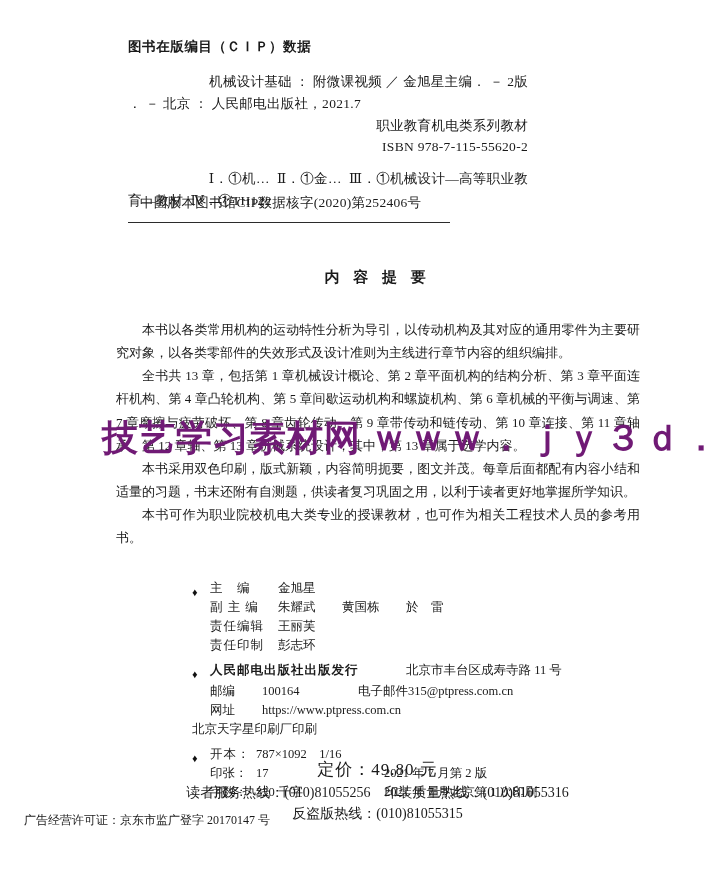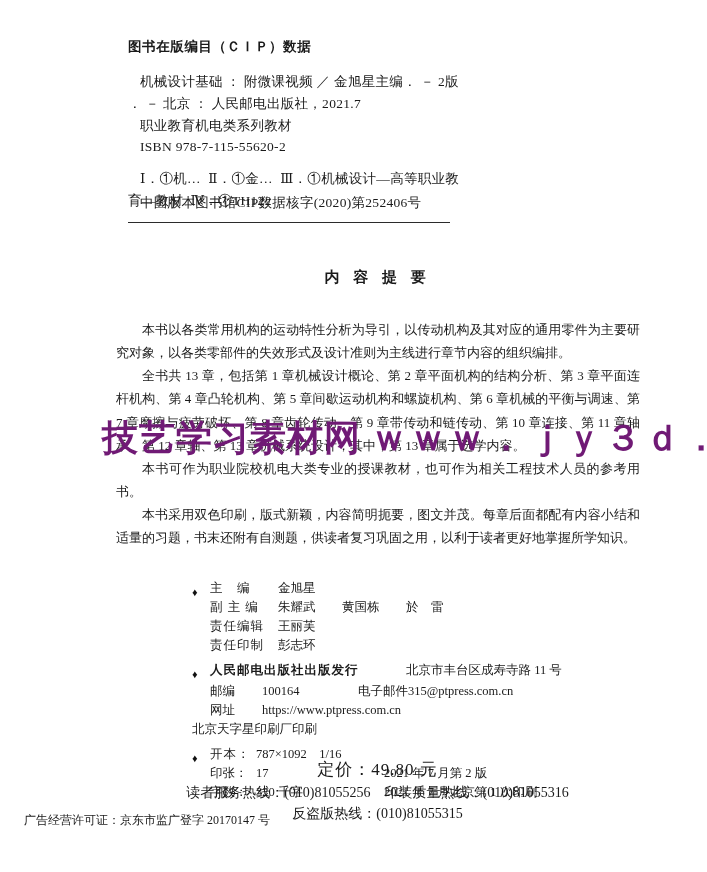--- a/index.html
+++ b/index.html
@@ -39,20 +39,21 @@
     margin-bottom: 13px;
     letter-spacing: 0.6px;
   }
   .cip p {
     margin: 0;
     white-space: pre-wrap;
   }
   .cip .indent {
     text-indent: 0;
     padding-left: 12px;
+    text-align: right;
   }
   .cip .para-gap { height: 10px; }
   .cip-rule {
     position: absolute;
     left: 104px;
     top: 222px;
     width: 322px;
     border-bottom: 1px solid #2b2b2b;
   }
   .cip-last {
@@ -203,22 +204,22 @@
     <p class="indent">Ⅰ．①机…  Ⅱ．①金…  Ⅲ．①机械设计—高等职业教</p>
     <p>育—教材  Ⅳ．①TH122</p>
   </div>
   <div class="cip-last">中国版本图书馆CIP数据核字(2020)第252406号</div>
   <div class="cip-rule"></div>
 
   <div class="summary-heading">内 容 提 要</div>
   <div class="summary-body">
     <p>本书以各类常用机构的运动特性分析为导引，以传动机构及其对应的通用零件为主要研究对象，以各类零部件的失效形式及设计准则为主线进行章节内容的组织编排。</p>
     <p>全书共 13 章，包括第 1 章机械设计概论、第 2 章平面机构的结构分析、第 3 章平面连杆机构、第 4 章凸轮机构、第 5 章间歇运动机构和螺旋机构、第 6 章机械的平衡与调速、第 7 章摩擦与疲劳破坏、第 8 章齿轮传动、第 9 章带传动和链传动、第 10 章连接、第 11 章轴承、第 12 章轴、第 13 章机械系统设计，其中，第 13 章属于选学内容。</p>
+    <p>本书采用双色印刷，版式新颖，内容简明扼要，图文并茂。每章后面都配有内容小结和适量的习题，书末还附有自测题，供读者复习巩固之用，以利于读者更好地掌握所学知识。</p>
     <p>本书可作为职业院校机电大类专业的授课教材，也可作为相关工程技术人员的参考用书。</p>
-    <p>本书采用双色印刷，版式新颖，内容简明扼要，图文并茂。每章后面都配有内容小结和适量的习题，书末还附有自测题，供读者复习巩固之用，以利于读者更好地掌握所学知识。</p>
   </div>
 
   <div class="watermark">
     <span>技艺学习素材网</span>
     <span class="wm-url">ｗｗｗ．ｊｙ３ｄ．ｃｎ</span>
   </div>
 
   <div class="colophon">
 
     <div class="colo-row">

